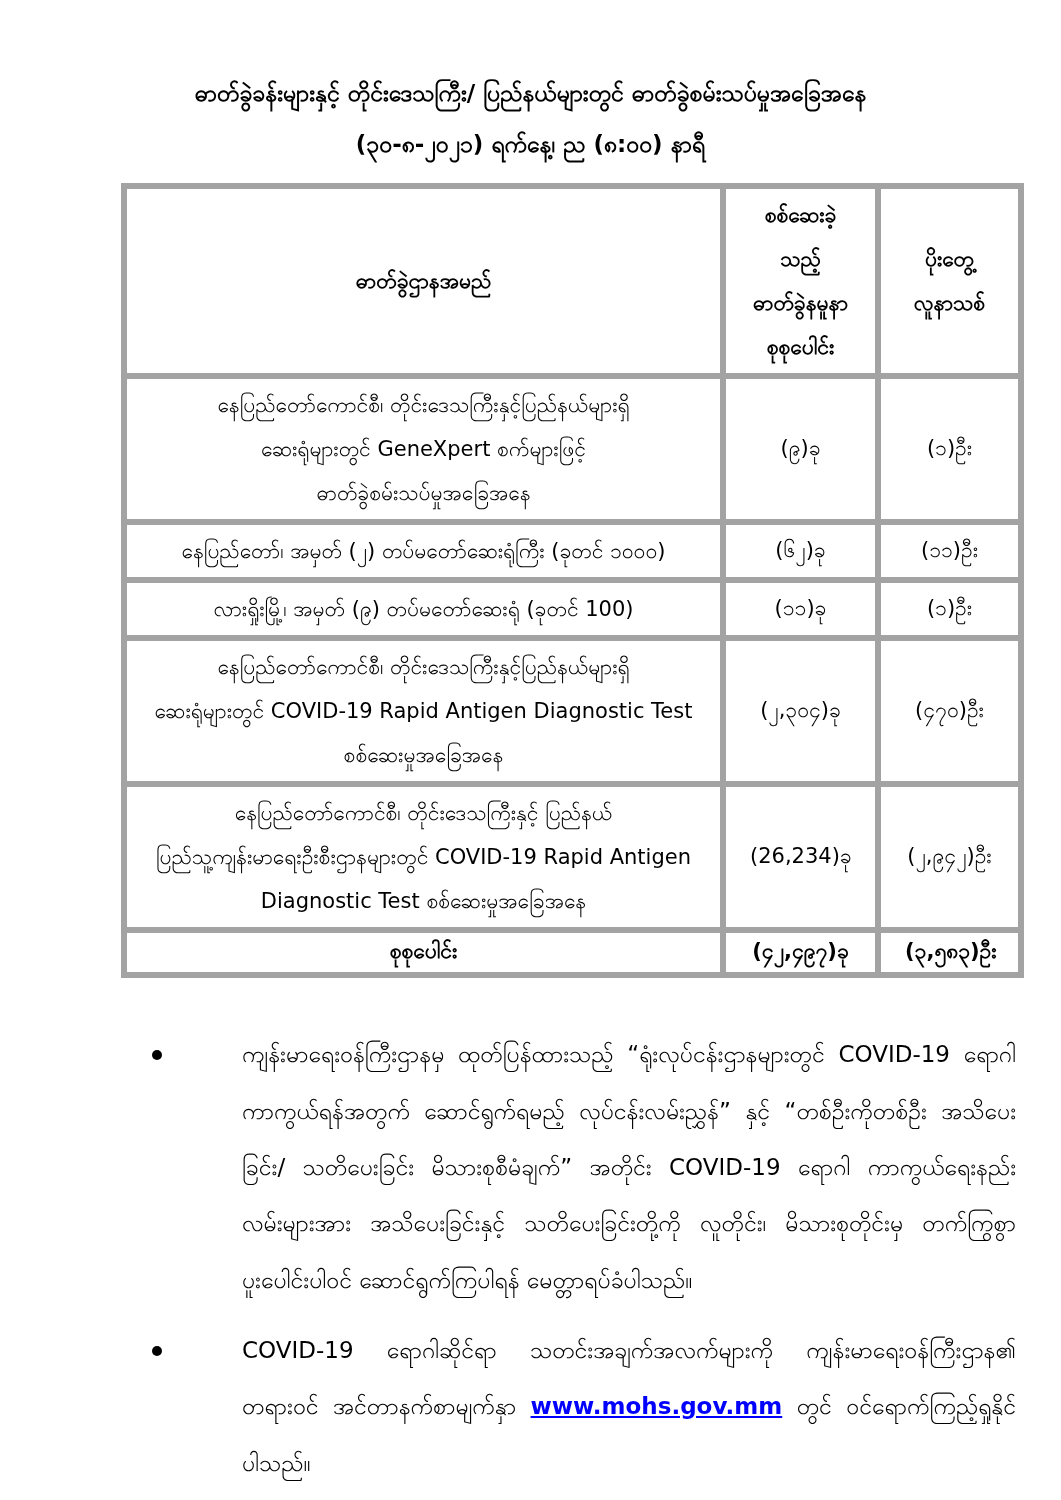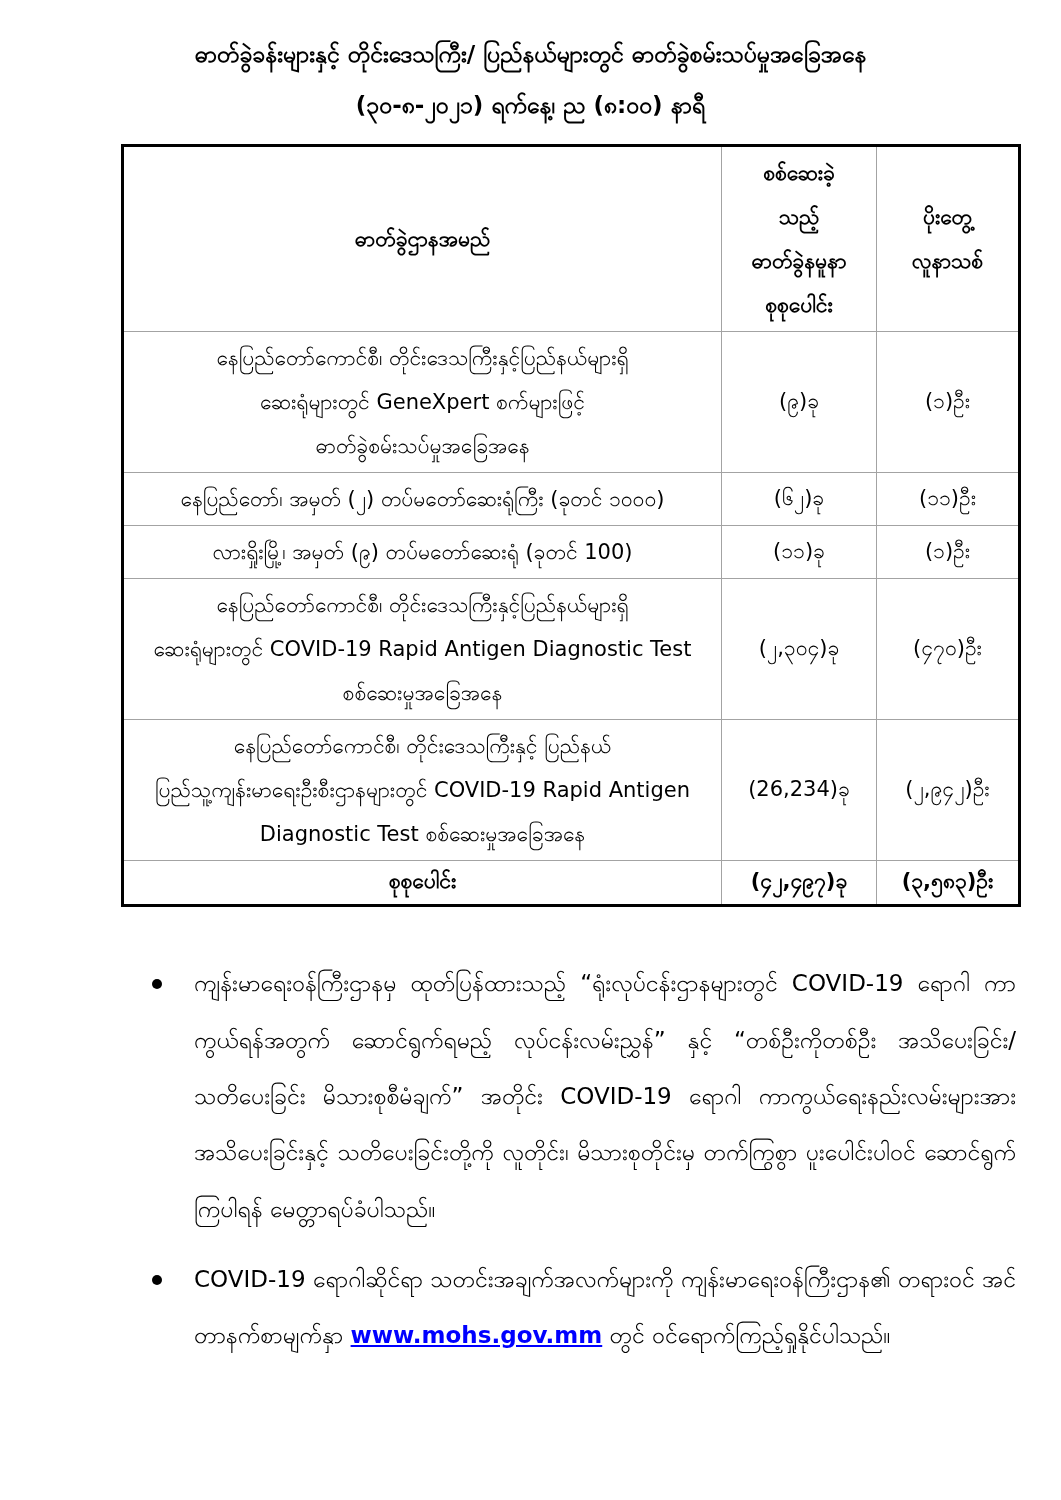--- a/index.html
+++ b/index.html
@@ -11,41 +11,41 @@
   }
   .page {
     position: relative;
     width: 1061px;
     height: 1500px;
     background: #ffffff;
     overflow: hidden;
   }
   
   .title-block {
-    padding-top: 29px;
+    padding-top: 68px;
     text-align: center;
     font-weight: bold;
     font-size: 23px;
     line-height: 2.2;
   }
   
   table.report {
     border-collapse: collapse;
     margin-left: 121px;
     margin-top: 14px;
     width: 897px;
     table-layout: fixed;
     border: 3px solid #000;
     font-size: 21px;
   }
   table.report col.c1 { width: 599px; }
   table.report col.c2 { width: 155px; }
   table.report col.c3 { width: 143px; }
   table.report td {
-    border: 1px solid #a3a3a3;
+    border: 6px solid #a3a3a3;
     text-align: center;
     vertical-align: middle;
     padding: 4px 24px;
     background: #ffffff;
   }
   tr.header-row td {
     font-weight: bold;
     height: 134px;
   }
   tr.header-row .hline { line-height: 44px; }
@@ -73,20 +73,21 @@
     border-radius: 50%;
     background: #000;
     flex: 0 0 10px;
     margin-top: 24px;
     margin-right: 32px;
   }
   .note-text {
     flex: 1;
     text-align: justify;
     line-height: 2.45;
+    margin-left: 48px;
   }
   .web-link {
     color: #0000FF;
     font-weight: bold;
     text-decoration: underline;
   }
 </style>
 </head>
 <body>
 

